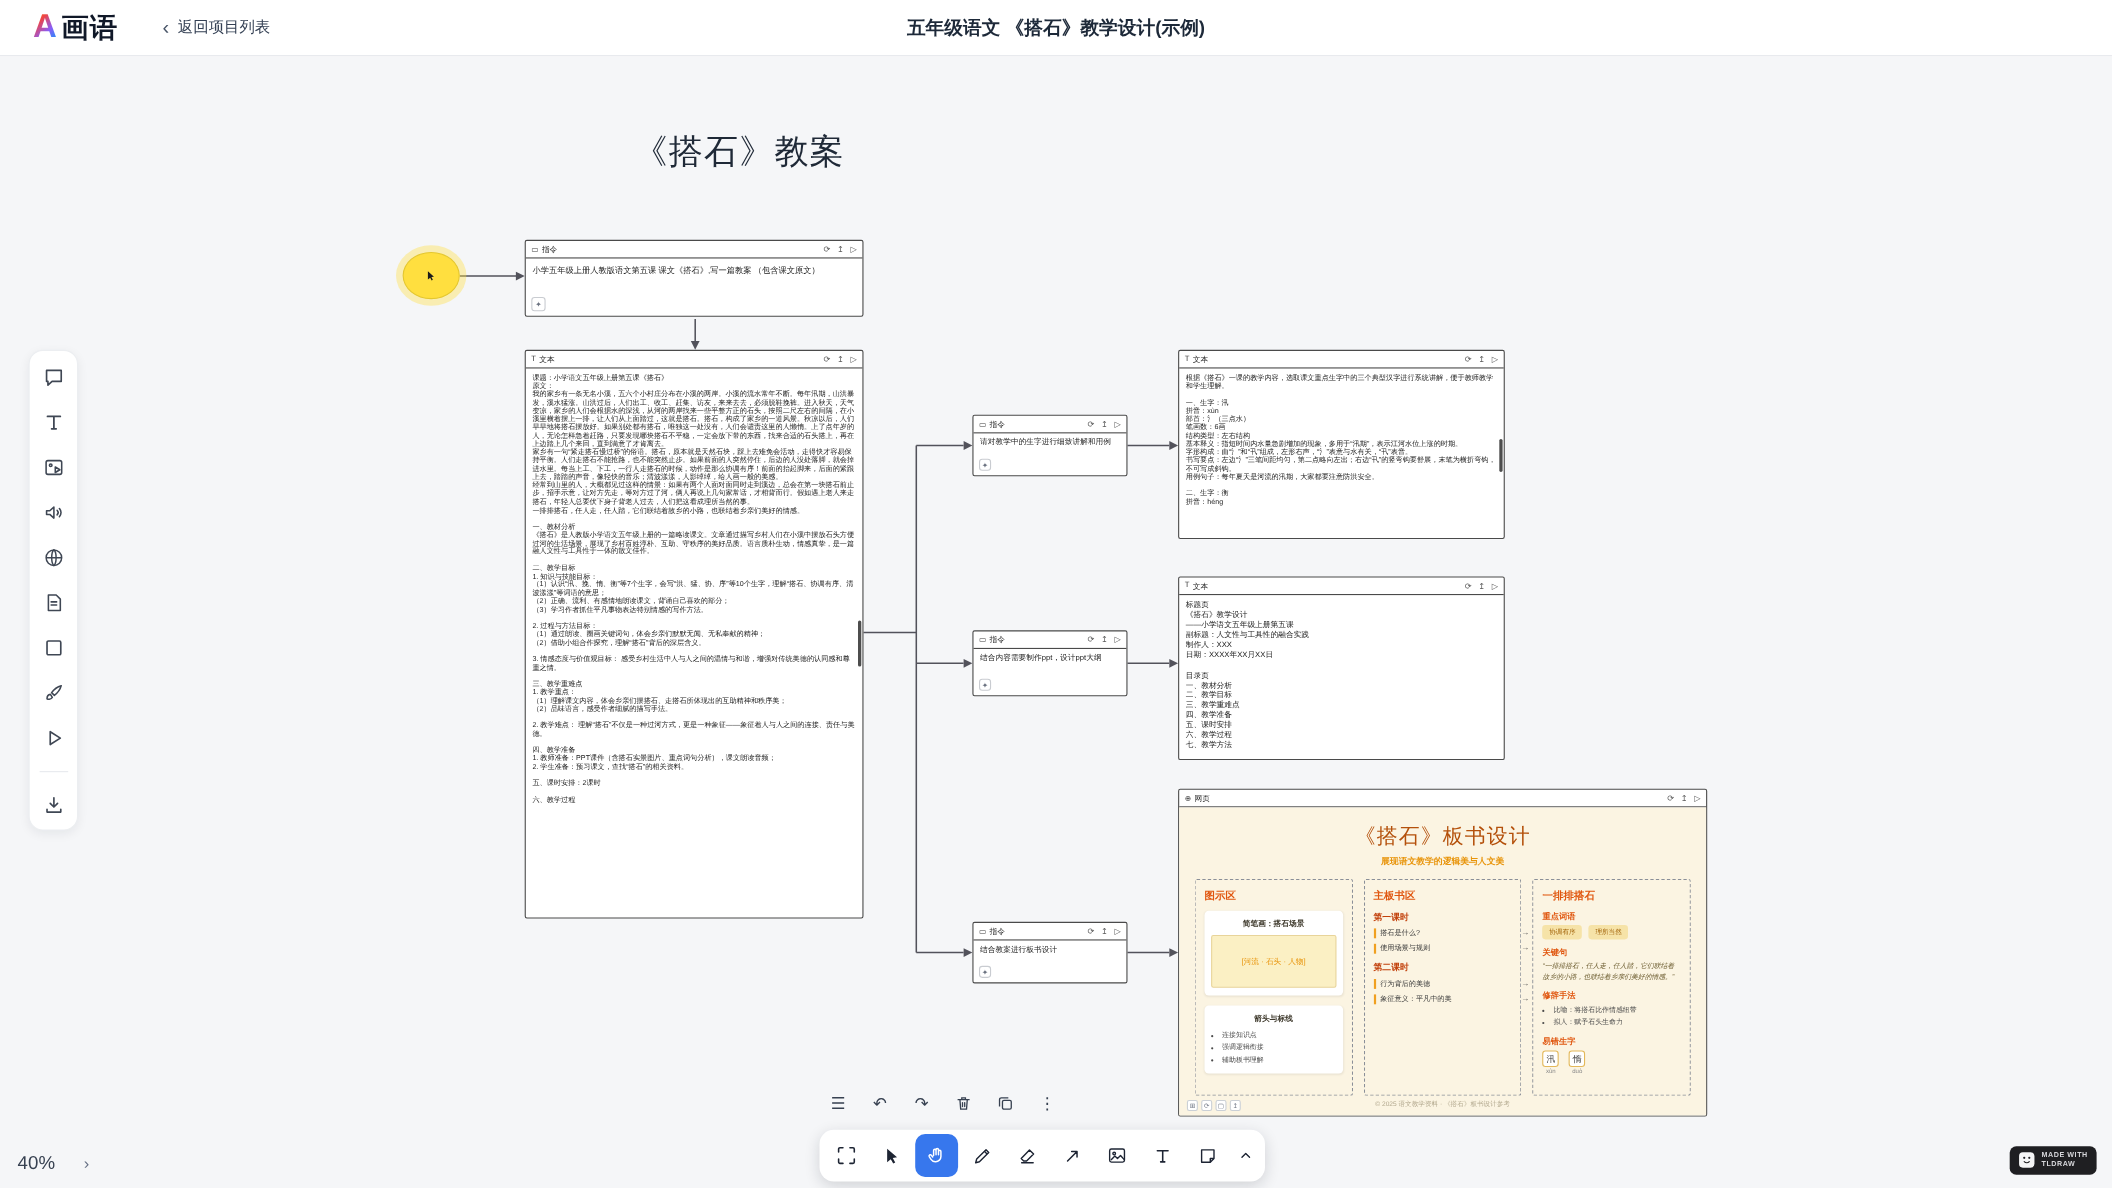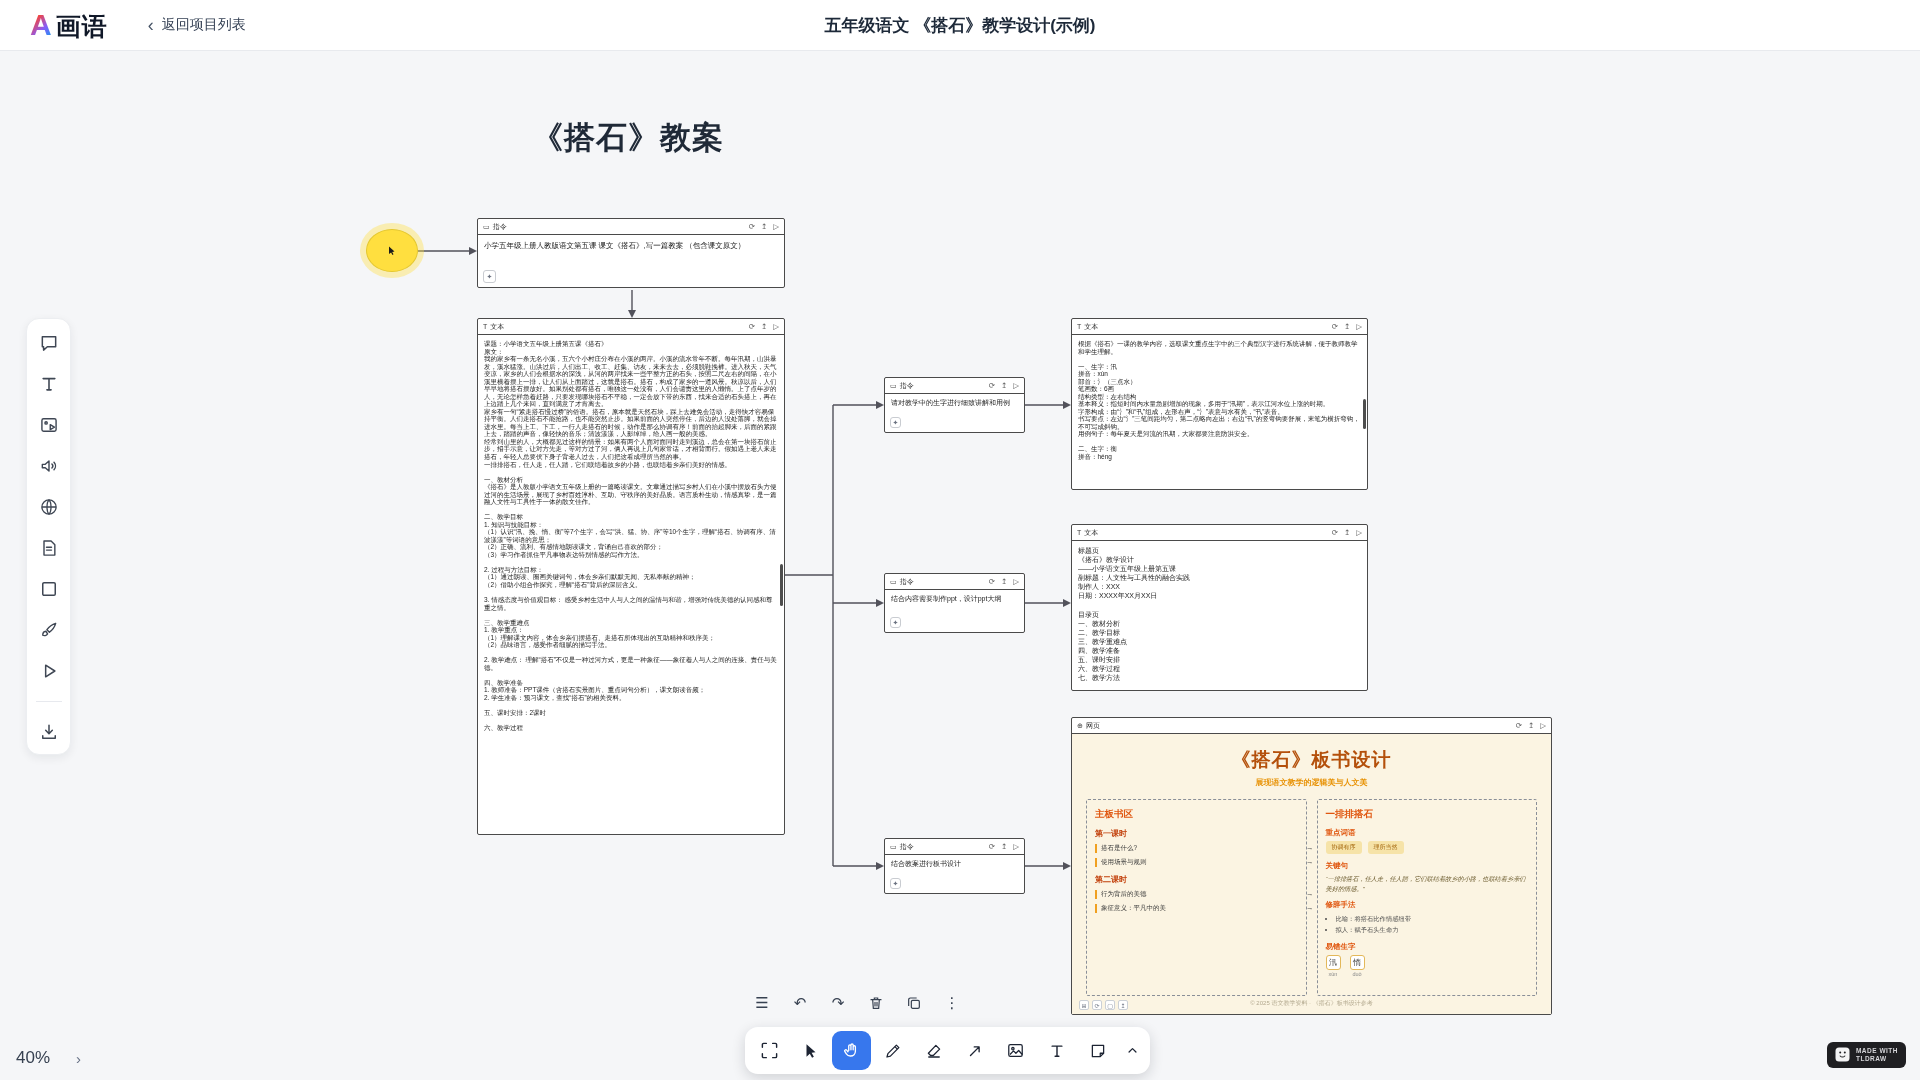--- a/index.html
+++ b/index.html
@@ -27,21 +27,21 @@
   .dot-purple { position:absolute; left:1906px; top:7px; width:6px; height:6px; border-radius:50%; background:#7c66dc; }
 
   
   .sidebar { position:absolute; left:26px; top:318px; width:45px; background:#fff; border:1px solid #eceef1;
              border-radius:13px; box-shadow:0 3px 10px rgba(16,24,40,.07); padding:13px 0 11px;
              display:flex; flex-direction:column; align-items:center; gap:19px; z-index:40; }
   .sb-btn { width:22px; height:22px; display:flex; align-items:center; justify-content:center; cursor:pointer; }
   .sb-div { width:26px; height:1px; background:#e7e9ee; }
 
   
-  .page-title { position:absolute; left:532px; top:117px; font-size:31px; font-weight:700; color:#1f2937; letter-spacing:1px; }
+  .page-title { position:absolute; left:576px; top:117px; font-size:31px; font-weight:400; color:#1f2937; letter-spacing:1px; }
 
   .connectors { position:absolute; left:0; top:0; width:1920px; height:1080px; pointer-events:none; z-index:5; }
 
   .shape-ellipse { position:absolute; left:366px; top:229px; width:52px; height:43px; border-radius:50%;
                    background:#ffdf3f; border:1.5px solid #e4c72f; box-shadow:0 0 0 6px rgba(255,223,63,.38);
                    z-index:6; display:flex; align-items:center; justify-content:center; cursor:pointer; }
 
   .card { position:absolute; background:#fff; border:1px solid #4a4a4a; border-radius:2px;
           display:flex; flex-direction:column; z-index:10; }
   .card-header { display:flex; align-items:center; gap:3px; height:16px; padding:0 5px;
@@ -54,21 +54,21 @@
                white-space:pre-wrap; overflow:hidden; }
   .prompt-body { font-size:7.5px; padding-top:7px; }
   .ai-btn { position:absolute; left:5px; bottom:4px; width:13px; height:13px; border:1px solid #c9ccd1;
             border-radius:3px; background:#fff; font-size:7px; color:#6b7280; display:flex;
             align-items:center; justify-content:center; cursor:pointer; }
   .scroll-thumb { position:absolute; width:3px; background:#4d4d4d; border-radius:2px; }
 
   
   .web-body { flex:1; background:#fbf4e2; position:relative; overflow:hidden; }
   .web-title { margin-top:13px; text-align:center; font-family:"DejaVu Serif","Liberation Serif",serif;
-               font-size:19px; font-weight:700; color:#b4500b; letter-spacing:1px; }
+               font-size:19px; font-weight:400; color:#b4500b; letter-spacing:1px; }
   .web-sub { text-align:center; font-size:8px; color:#e8940a; font-weight:700; margin-top:4px; }
   .web-cols { display:flex; gap:10px; padding:11px 14px 0; height:208px; }
   .wcol { flex:1; border:1px dashed #8a8f98; border-radius:2px; padding:8px 8px; position:relative; }
   .wcol-title { color:#e0560f; font-weight:700; font-size:9.5px; margin-bottom:7px; }
   .wcard { background:#fff; border-radius:4px; padding:7px 6px; box-shadow:0 1px 2px rgba(0,0,0,.07); margin-bottom:9px; }
   .wcard-h { font-size:7px; font-weight:700; color:#3f3a2d; text-align:center; }
   .ybox { margin-top:5px; height:48px; background:#fbf0c4; border:1px solid #e8d49a; border-radius:2px;
           display:flex; align-items:center; justify-content:center; color:#e8940a; font-size:7px; }
   .wlist { margin-top:5px; padding-left:10px; }
   .wlist li { font-size:6.3px; color:#4b4b4b; line-height:1.75; }
@@ -379,20 +379,35 @@
       <span class="ch-icons">
         <span>⟳</span>
         <span>↥</span>
         <span>▷</span>
       </span>
     </div>
     <div class="web-body">
       <div class="web-title">《搭石》板书设计</div>
       <div class="web-sub">展现语文教学的逻辑美与人文美</div>
       <div class="web-cols">
+        <div class="wcol">
+          <div class="wcol-title">图示区</div>
+          <div class="wcard">
+            <div class="wcard-h">简笔画：搭石场景</div>
+            <div class="ybox">[河流 · 石头 · 人物]</div>
+          </div>
+          <div class="wcard">
+            <div class="wcard-h">箭头与标线</div>
+            <ul class="wlist">
+              <li>连接知识点</li>
+              <li>强调逻辑衔接</li>
+              <li>辅助板书理解</li>
+            </ul>
+          </div>
+        </div>
         <div class="wcol">
           <div class="wcol-title">主板书区</div>
           <div class="session">第一课时</div>
           <div class="bitem"><span>搭石是什么?</span><span class="arr">→</span></div>
           <div class="bitem"><span>使用场景与规则</span><span class="arr">→</span></div>
           <div class="session">第二课时</div>
           <div class="bitem"><span>行为背后的美德</span><span class="arr">→</span></div>
           <div class="bitem"><span>象征意义：平凡中的美</span><span class="arr">→</span></div>
         </div>
         <div class="wcol">

